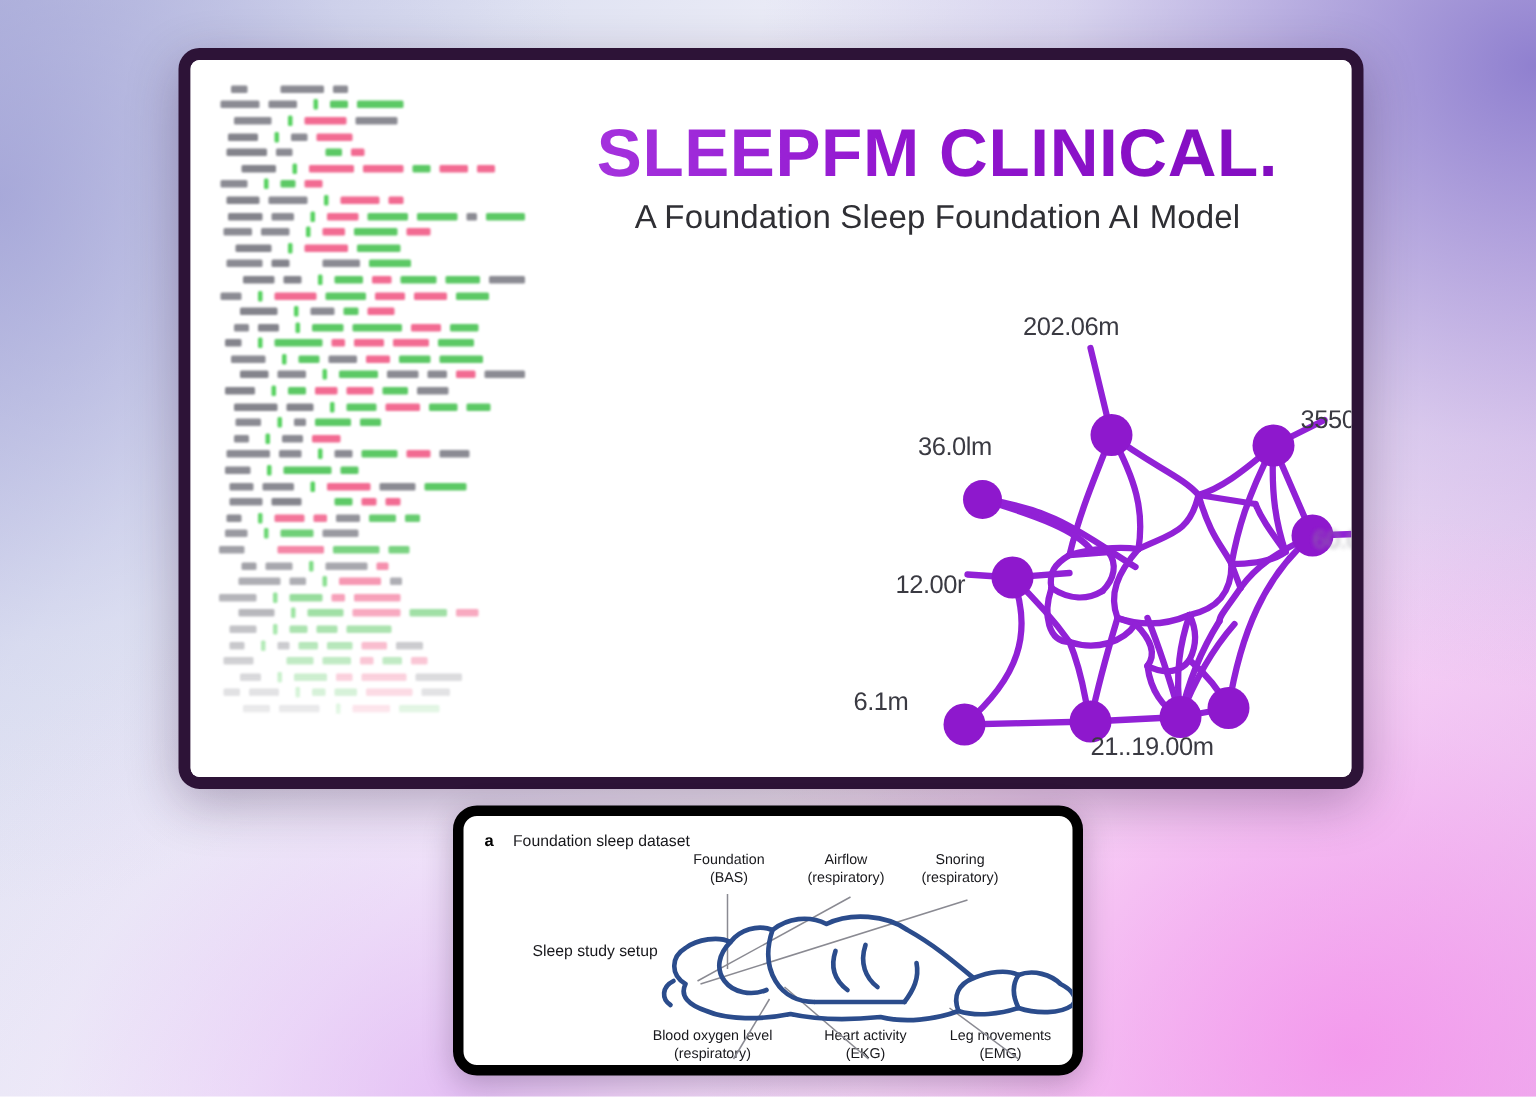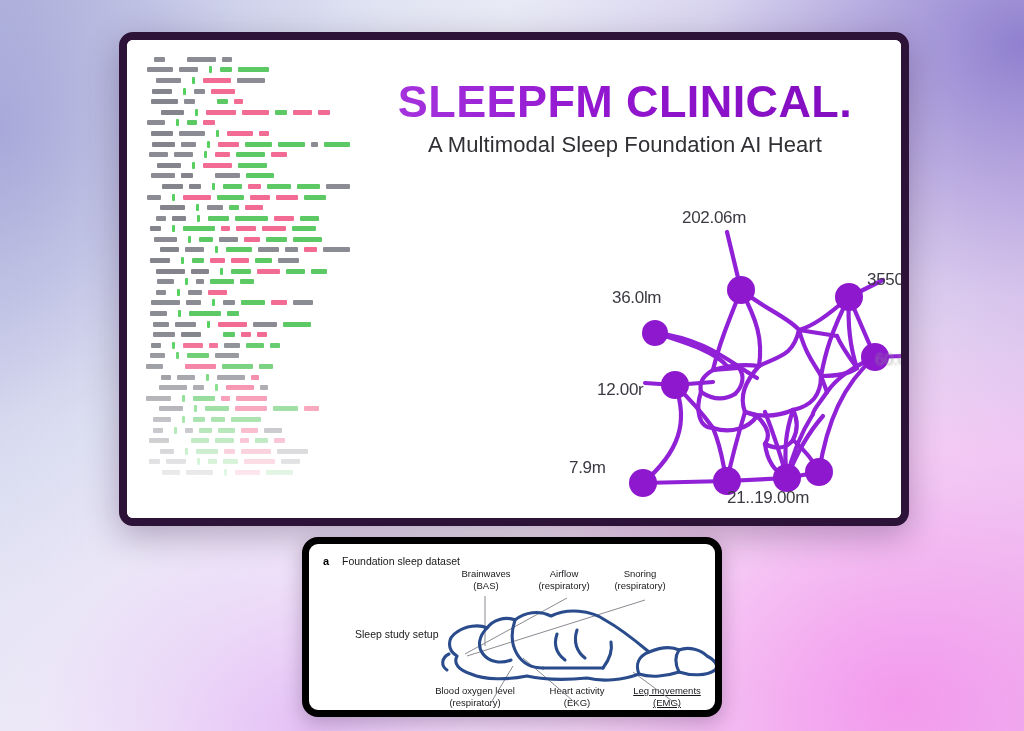--- a/index.html
+++ b/index.html
@@ -525,21 +525,21 @@
           <span class="tok tok-dark" style="width: 18px; margin-right: 3px;"></span>
           <span class="tok tok-dark" style="width: 27px; margin-right: 3px;"></span>
           <span class="gutter"></span>
           <span class="tok tok-pink" style="width: 25px; margin-right: 3px;"></span>
           <span class="tok tok-green" style="width: 27px; margin-right: 3px;"></span>
         </div>
       </div>
 
     <div class="title-block">
       <div class="main-title">SLEEPFM CLINICAL.</div>
-      <div class="sub-title">A Multimodal Sleep Foundation AI Heart</div>
+      <div class="sub-title">A Foundation Sleep Foundation AI Model</div>
     </div>
 
     <div class="graph-wrap" id="graph-wrap">
       <svg class="graph-svg" viewBox="0 0 480 350" preserveAspectRatio="none">
         <g id="graph-edges" fill="none" stroke="#9121d6" stroke-width="4.2" stroke-linecap="round" stroke-linejoin="round">
 
           <path d="M314,120 L300,62"></path>
           <path d="M422,127 L456,110"></path>
           <path d="M448,187 L476,186"></path>
           <path d="M248,215 L218,213"></path>
@@ -603,55 +603,55 @@
             <circle cx="300" cy="311" r="14" fill="#8e18cd"></circle>
             <circle cx="360" cy="308" r="14" fill="#8e18cd"></circle>
           </g>
       </svg>
       <div id="graph-labels">
           <div class="glabel" style="left: 255px; top: 38px;">202.06m</div>
           <div class="glabel" style="left: 440px; top: 100px;">3550.0m</div>
           <div class="glabel" style="left: 185px; top: 118px;">36.0lm</div>
           <div class="glabel faded" style="left: 448px; top: 180px;">60.0m</div>
           <div class="glabel" style="left: 170px; top: 210px;">12.00r</div>
-          <div class="glabel" style="left: 142px; top: 288px;">7.9m</div>
+          <div class="glabel" style="left: 142px; top: 288px;">6.1m</div>
           <div class="glabel" style="left: 300px; top: 318px;">21..19.00m</div>
         </div>
     </div>
 
   </div>
 </div>
 
 <div class="bottom-panel">
 
   <div class="panel-tag">a</div>
   <div class="panel-heading">Foundation sleep dataset</div>
   <div class="panel-setup-label">Sleep study setup</div>
 
   <div class="fig-label" style="left:132px; top:24px; width:90px;">
-    <div>Brainwaves</div>
+    <div>Foundation</div>
     <div>(BAS)</div>
   </div>
   <div class="fig-label" style="left:207px; top:24px; width:96px;">
     <div>Airflow</div>
     <div>(respiratory)</div>
   </div>
   <div class="fig-label" style="left:283px; top:24px; width:96px;">
     <div>Snoring</div>
     <div>(respiratory)</div>
   </div>
   <div class="fig-label" style="left:111px; top:141px; width:110px;">
     <div>Blood oxygen level</div>
     <div>(respiratory)</div>
   </div>
   <div class="fig-label" style="left:222px; top:141px; width:92px;">
     <div>Heart activity</div>
     <div>(EKG)</div>
   </div>
-  <div class="fig-label" style="left:310px; top:141px; width:96px;text-decoration:underline;">
+  <div class="fig-label" style="left:310px; top:141px; width:96px;">
     <div>Leg movements</div>
     <div>(EMG)</div>
   </div>
 
   <svg class="figure-svg" viewBox="0 0 296 150" preserveAspectRatio="none">
     <g stroke="#8a8a92" stroke-width="1" fill="none">
       <line x1="58" y1="28" x2="58" y2="78"></line>
       <line x1="140" y1="30" x2="38" y2="86"></line>
       <line x1="218" y1="32" x2="40" y2="88"></line>
       <line x1="62" y1="138" x2="86" y2="98"></line>

